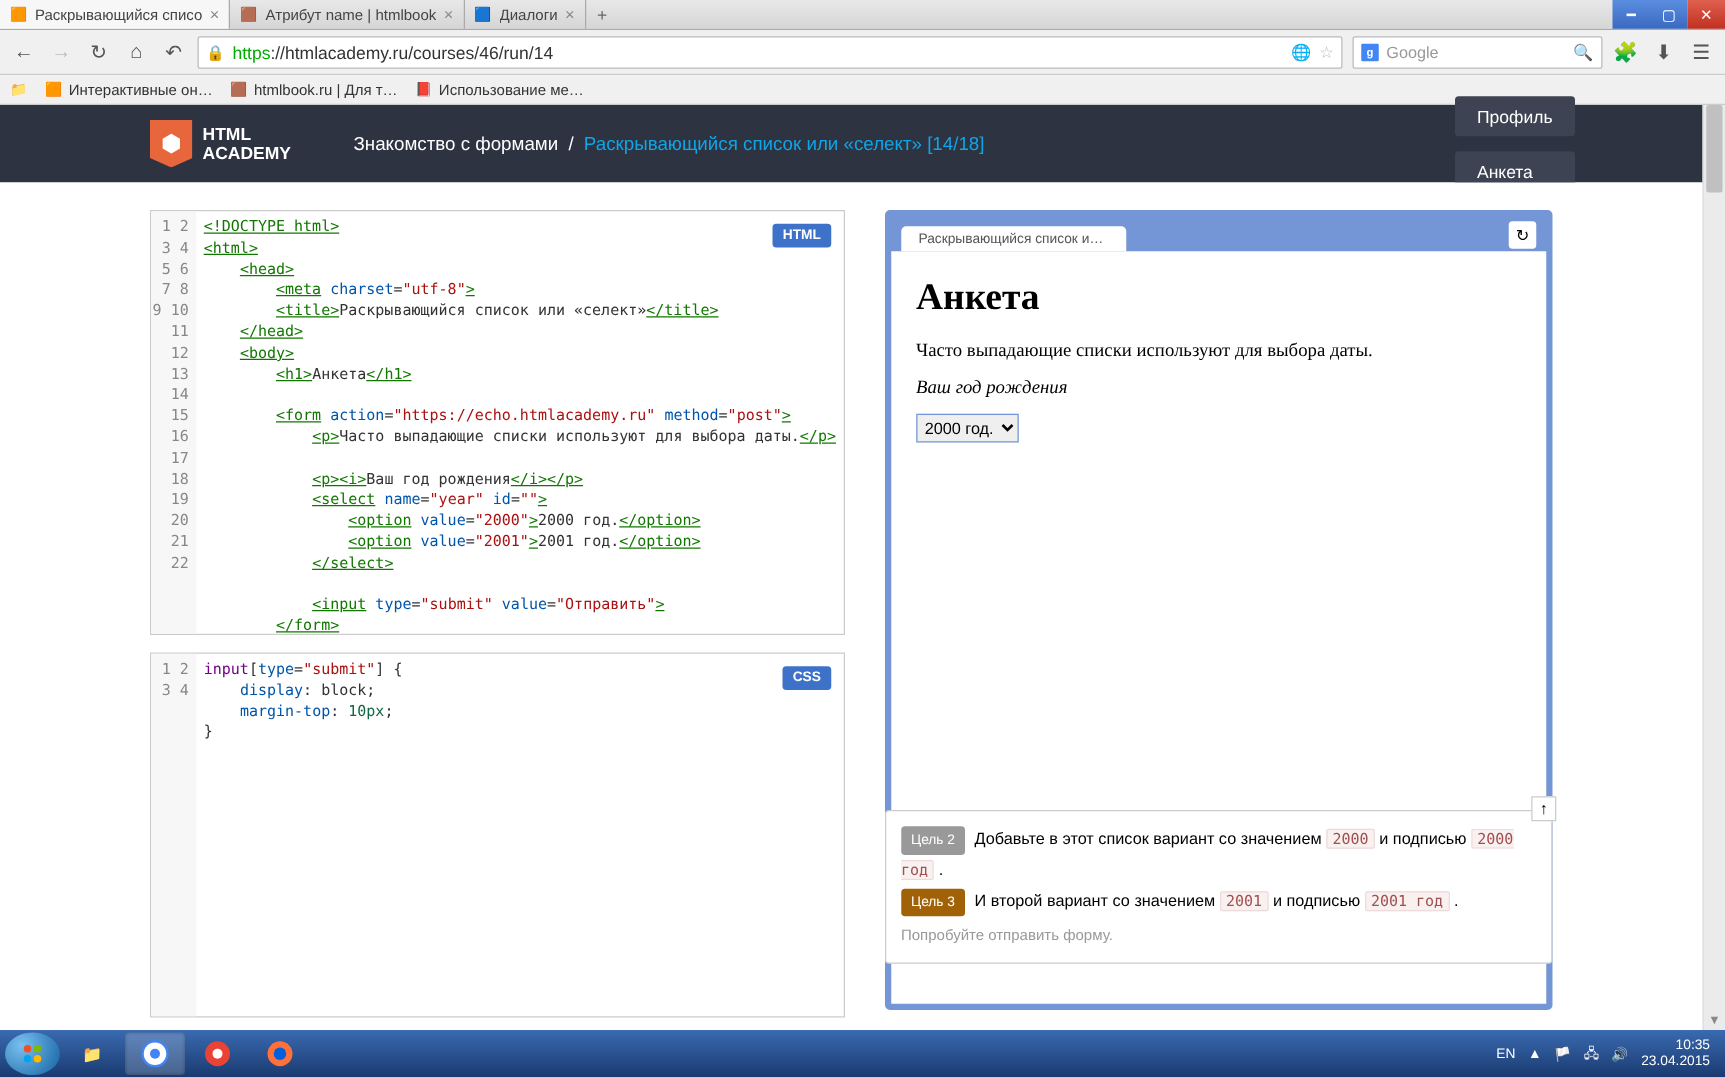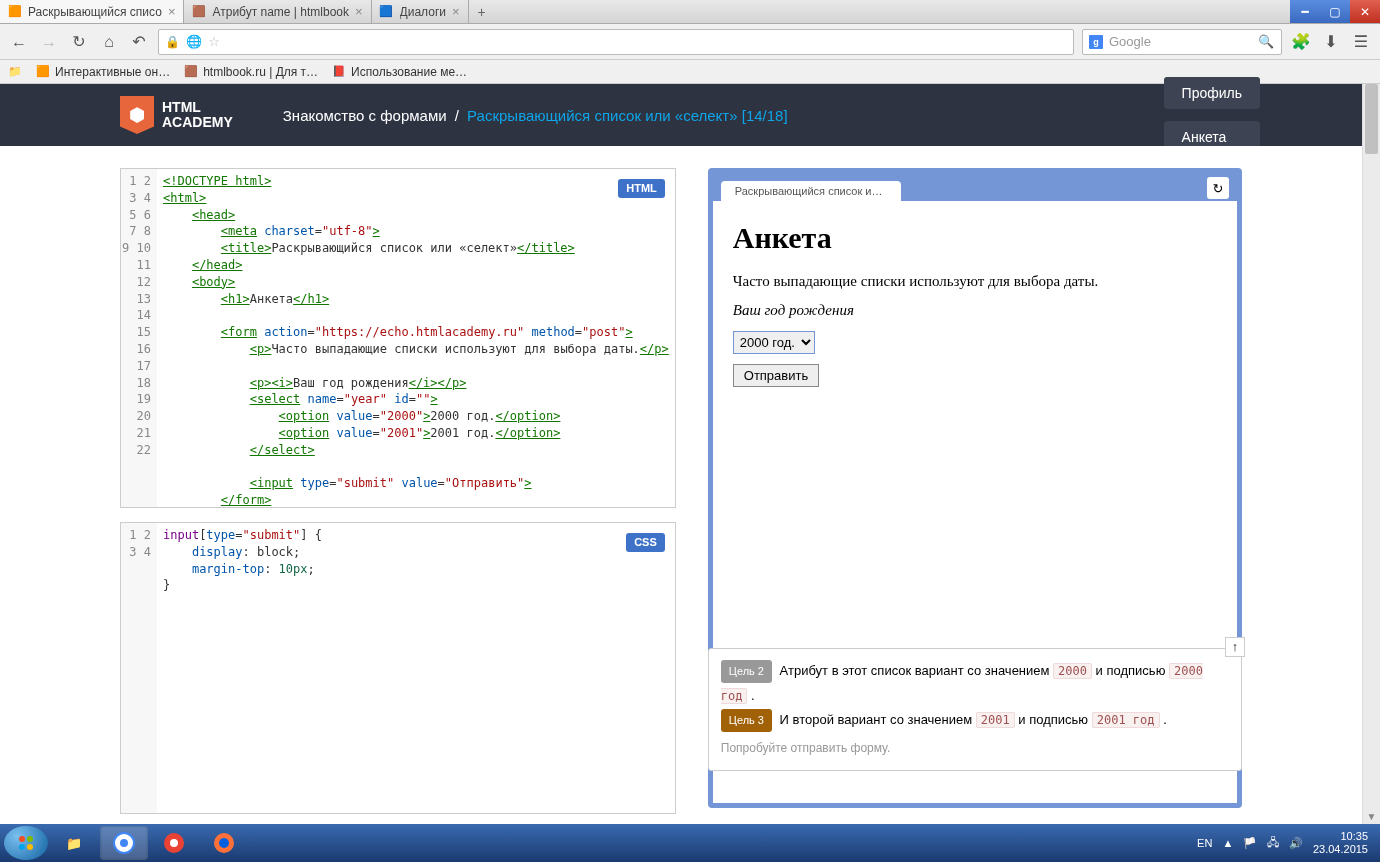--- a/index.html
+++ b/index.html
@@ -133,20 +133,21 @@
 </div>
 
 <div class="nav-bar">
   <div class="nav-btn">←</div>
   <div class="nav-btn" style="color:#bbb">→</div>
   <div class="nav-btn">↻</div>
   <div class="nav-btn">⌂</div>
   <div class="nav-btn">↶</div>
   <div class="url-bar">
     <span class="lock-icon">🔒</span>
+    <span class="url-text"><span class="proto">https</span><span class="domain">://htmlacademy.ru/courses/46/run/14</span></span>
     <span style="color:#aac">🌐</span>
     <span style="color:#bbb">☆</span>
   </div>
   <div class="search-bar">
     <span class="search-g">g</span>
     <span>Google</span>
     <span style="margin-left:auto;color:#888">🔍</span>
   </div>
   <div class="nav-btn">🧩</div>
   <div class="nav-btn">⬇</div>
@@ -259,29 +260,28 @@
         <div class="preview-tab">Раскрывающийся список или «сел</div>
         <div class="preview-refresh">↻</div>
       </div>
       <div class="preview-body">
         <h1>Анкета</h1>
         <p>Часто выпадающие списки используют для выбора даты.</p>
         <p class="ital">Ваш год рождения</p>
         <select>
           <option>2000 год.</option>
         </select>
-        <div><button class="submit">Отправить</button></div>
       </div>
     </div>
 
     <div class="goals">
       <div class="up-arrow">↑</div>
       <div>
         <span class="goal-badge g2">Цель 2</span>
-        <span>Атрибут в этот список вариант со значением </span><span class="code-inline">2000</span><span> и подписью </span><span class="code-inline">2000 год</span> .
+        <span>Добавьте в этот список вариант со значением </span><span class="code-inline">2000</span><span> и подписью </span><span class="code-inline">2000 год</span> .
       </div>
       <div>
         <span class="goal-badge g3">Цель 3</span>
         <span>И второй вариант со значением </span><span class="code-inline">2001</span><span> и подписью </span><span class="code-inline">2001 год</span> .
       </div>
       <div class="hint">Попробуйте отправить форму.</div>
     </div>
   </div>
 </div>
 

